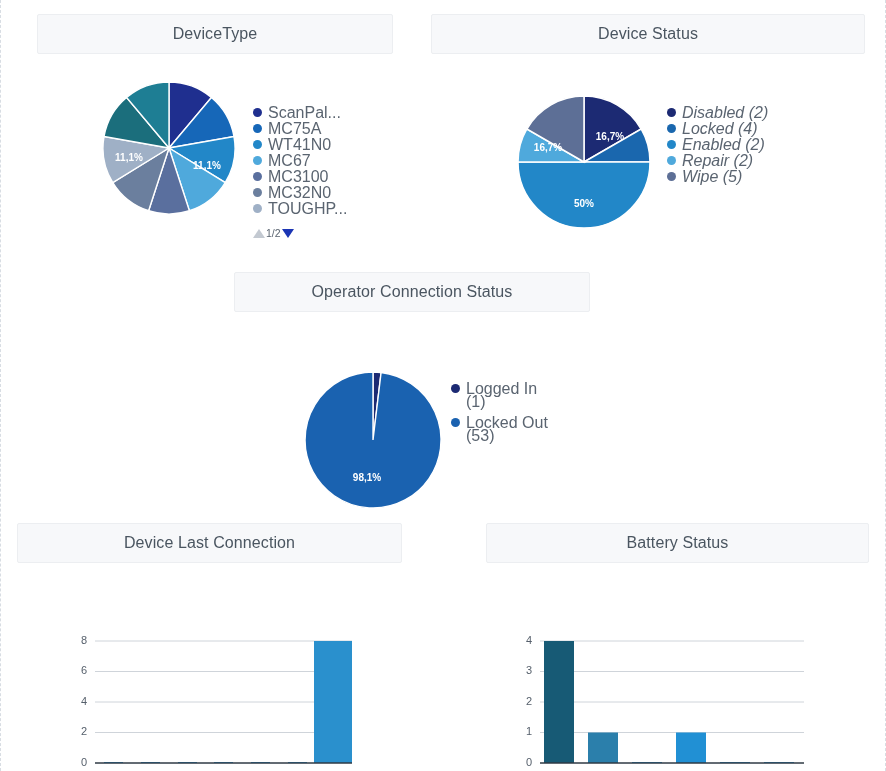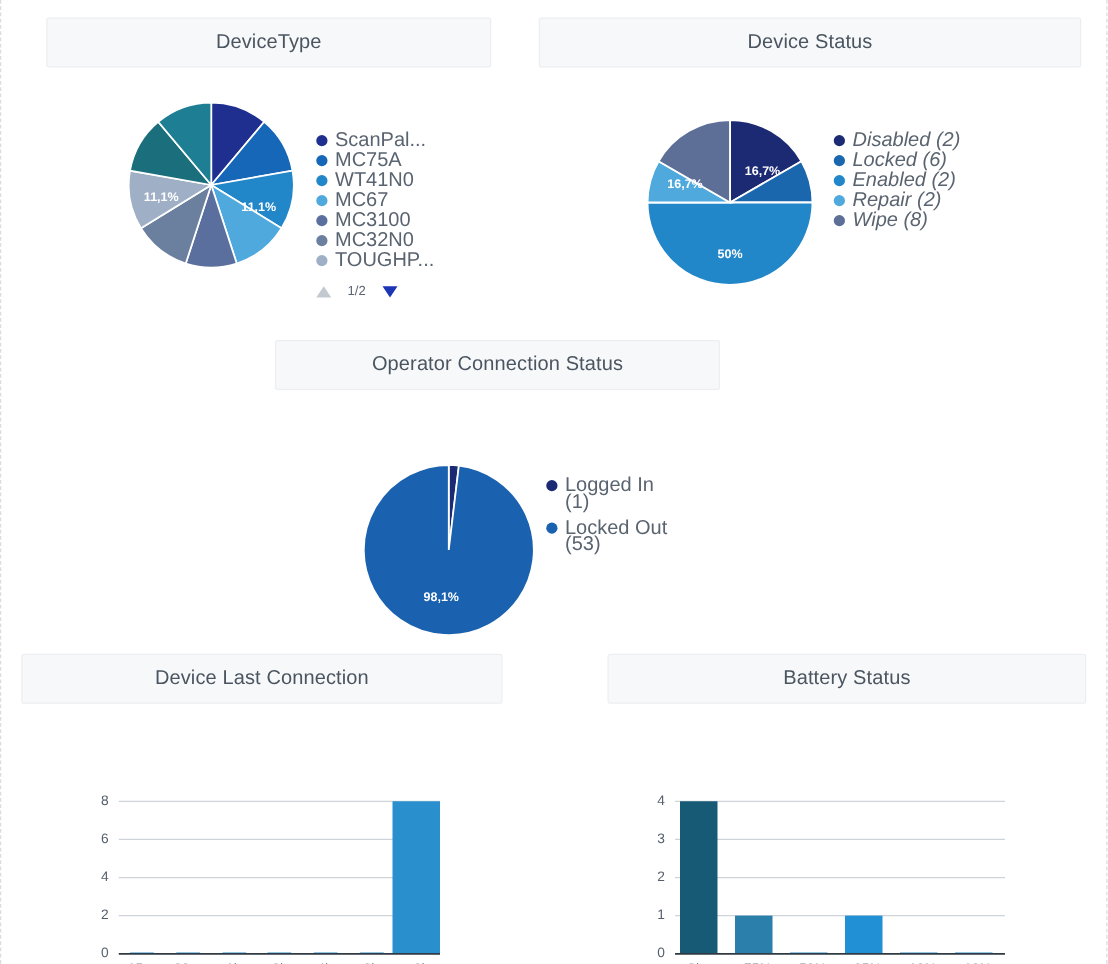--- a/index.html
+++ b/index.html
@@ -65,21 +65,21 @@
   .legend-label {
     font-size: 16px;
     color: #5a6470;
     white-space: nowrap;
   }
   .legend-label .sub { display: block; }
 
   
   .pager {
     display: flex; align-items: center;
-    gap: 13px;
+    gap: 1px;
     margin-top: 12px;
   }
   .tri {
     width: 0; height: 0;
     border-left: 6px solid transparent;
     border-right: 6px solid transparent;
     cursor: pointer;
   }
   .tri-up { border-bottom: 9px solid #c3c9d1; }
   .tri-down { border-top: 9px solid #1b35b4; }
@@ -189,40 +189,40 @@
         </svg>
       </div>
 
       <div class="legend" style="left:236px; top:52px;font-style:italic;">
         <div class="legend-row">
           <span class="legend-dot" style="background:#1c2a73"></span>
           <span class="legend-label">Disabled (2)</span>
         </div>
         <div class="legend-row">
           <span class="legend-dot" style="background:#1a67ae"></span>
-          <span class="legend-label">Locked (6)</span>
+          <span class="legend-label">Locked (4)</span>
         </div>
         <div class="legend-row">
           <span class="legend-dot" style="background:#2287c8"></span>
           <span class="legend-label">Enabled (2)</span>
         </div>
         <div class="legend-row">
           <span class="legend-dot" style="background:#4fa9dc"></span>
           <span class="legend-label">Repair (2)</span>
         </div>
         <div class="legend-row">
           <span class="legend-dot" style="background:#5d6f96"></span>
-          <span class="legend-label">Wipe (8)</span>
-        </div>
-      </div>
-
-    </div>
-  </div>
-
-  <div class="panel" style="left:219px; top:272px; width:356px; height:230px;">
+          <span class="legend-label">Wipe (5)</span>
+        </div>
+      </div>
+
+    </div>
+  </div>
+
+  <div class="panel" style="left:233px; top:272px; width:356px; height:230px;">
     <div class="panel-head">
       <span class="panel-title">Operator Connection Status</span>
     </div>
     <div class="panel-body">
 
       <div class="pie-wrap" style="position:absolute; left:67px; top:56px;">
         <svg class="pie-svg" width="144" height="144" viewBox="0 0 144 144">
           <g transform="translate(72,72)">
 
             <path d="M0,0 L0,-68 A68,68 0 0,1 8.10,-67.52 Z" fill="#1c2a73" stroke="#ffffff" stroke-width="1.4"></path>

